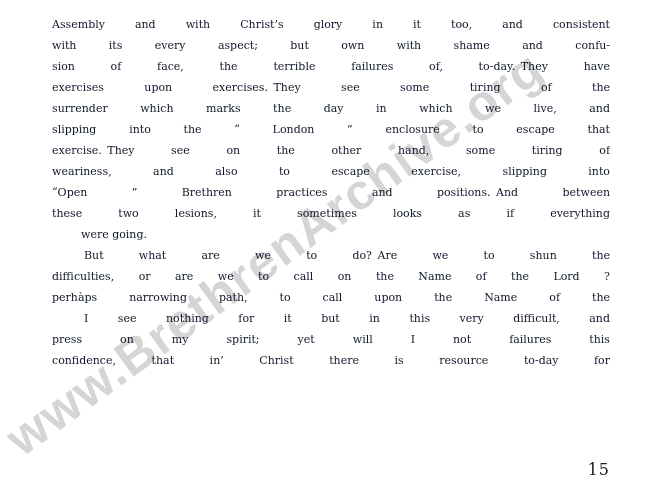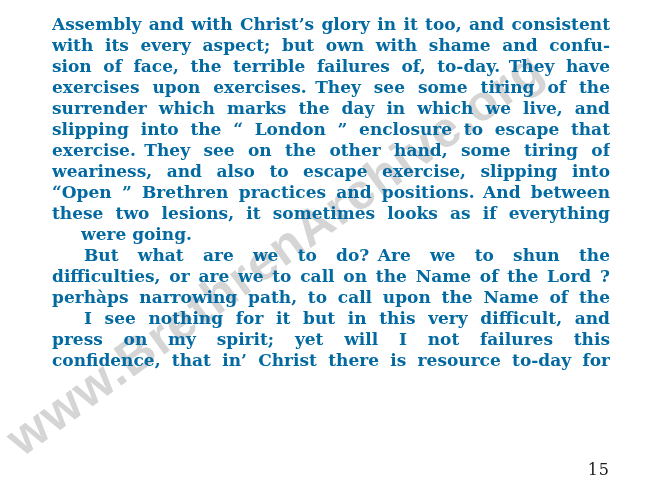--- a/index.html
+++ b/index.html
@@ -33,29 +33,28 @@
     user-select: none;
   }
   .text-block {
     position: absolute;
     left: 52px;
     top: 14px;
     width: 558px;
     z-index: 1;
   }
   .line {
-    font-size: 17px;
+    font-size: 11px;
     line-height: 21px;
     height: 21px;
-    color: #0369a1;
+    color: #0f172a;
     text-align: justify;
     text-align-last: justify;
     overflow: hidden;
     white-space: normal;
-    font-weight: bold;
   }
   .line.indent {
     text-indent: 32px;
   }
   .line.para-end {
     text-align-last: left;
     margin-left: 29px;
   }
   .page-number {
     position: absolute;

